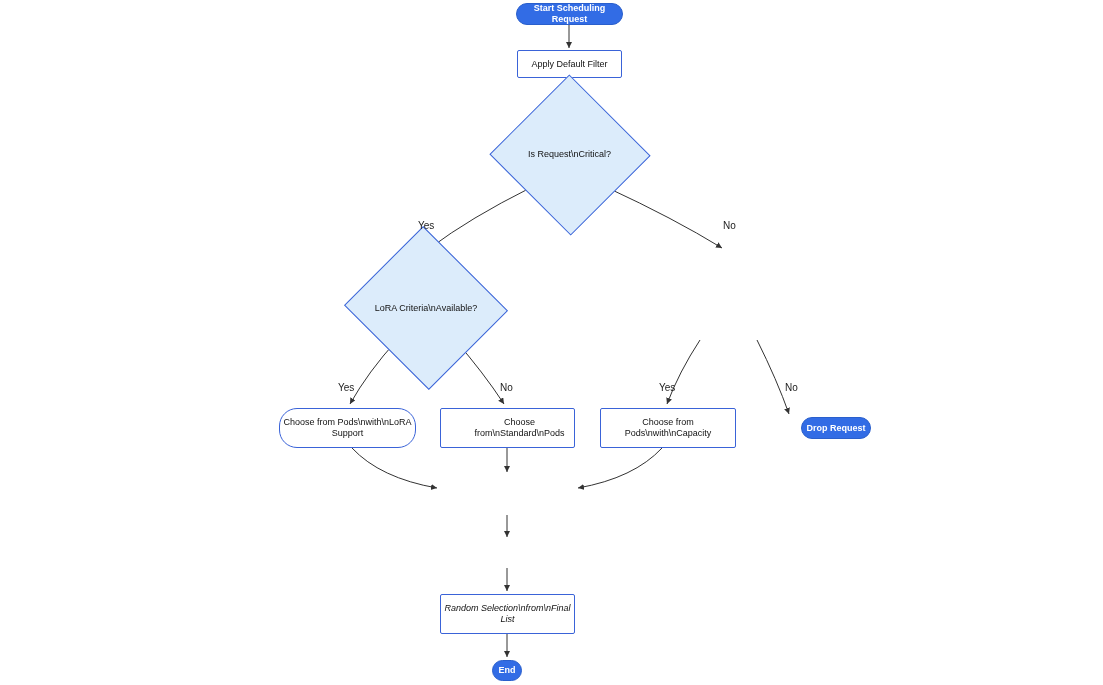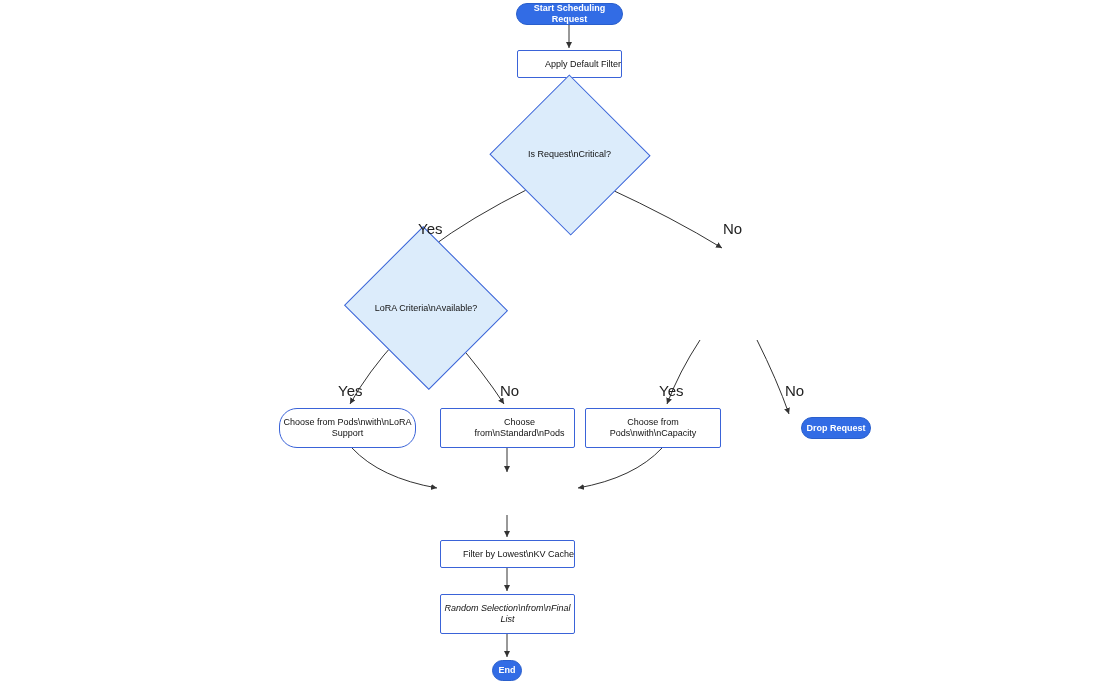--- a/index.html
+++ b/index.html
@@ -48,21 +48,20 @@
     font-weight: bold;
     justify-content: center;
   }
   
   .n-process {
     background: #ffffff;
     border: 1px solid #3a63d8;
     border-radius: 2px;
     color: #111111;
     font-size: 9px;
-    justify-content: flex-end;
   }
   
   .n-decision {
     background: transparent;
     border: none;
   }
   .n-decision .diamond {
     position: absolute;
     left: 50%;
     top: 50%;
@@ -74,21 +73,21 @@
     box-sizing: border-box;
   }
   .n-decision .node-label {
     position: relative;
     z-index: 2;
     font-size: 9px;
     color: #111111;
   }
   .edge-label {
     position: absolute;
-    font-size: 15px;
+    font-size: 10px;
     color: #222222;
     background: transparent;
     white-space: nowrap;
   }
 </style>
 </head>
 <body>
 
 <div id="canvas">
 
@@ -150,32 +149,29 @@
 
 
   <div class="node n-process" style="left:279px; top:408px; width:137px; height:40px;border-radius:18px;">
     <span class="node-label">Choose from Pods\nwith\nLoRA Support</span>
   </div>
 
   <div class="node n-process" style="left:440px; top:408px; width:135px; height:40px;padding-left:24px;">
     <span class="node-label">Choose from\nStandard\nPods</span>
   </div>
 
-  <div class="node n-process" style="left:585px; top:408px; width:136px; height:40px;">
+  <div class="node n-process" style="left:600px; top:408px; width:136px; height:40px;">
     <span class="node-label">Choose from Pods\nwith\nCapacity</span>
   </div>
 
   <div class="node n-terminal" style="left:801px; top:417px; width:70px; height:22px;">
     <span class="node-label">Drop Request</span>
   </div>
 
 
-  <div class="node n-process" style="left:440px; top:540px; width:135px; height:28px;">
-    <span class="node-label">Filter by Lowest\nKV Cache</span>
-  </div>
 
   <div class="node n-process" style="left:440px; top:594px; width:135px; height:40px;font-style:italic;">
     <span class="node-label">Random Selection\nfrom\nFinal List</span>
   </div>
 
   <div class="node n-terminal" style="left:492px; top:660px; width:30px; height:21px;">
     <span class="node-label">End</span>
   </div>
 
   <span class="edge-label" style="left:418px; top:220px;">Yes</span>

